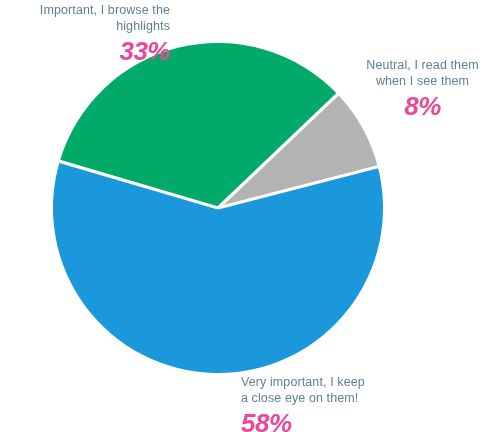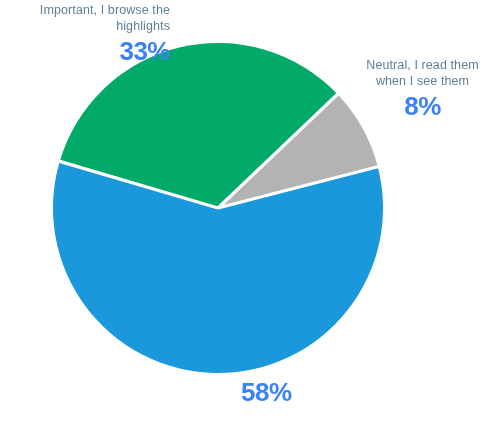--- a/index.html
+++ b/index.html
@@ -29,23 +29,24 @@
   }
   .callout .desc {
     font-size: 12.5px;
     color: #5f7f98;
     letter-spacing: 0.1px;
     white-space: pre-line;
   }
   .callout .pct {
     font-size: 26px;
     font-weight: bold;
-    color: #3b82f6;
+    color: #ec4899;
     letter-spacing: -0.5px;
     margin-top: 1px;
+    font-style: italic;
   }
 
   
   #label-highlights {
     left: 10px;
     top: 3px;
     width: 160px;
     text-align: right;
   }
   
@@ -89,16 +90,18 @@
     <div class="pct">33%</div>
   </div>
 
   <div class="callout" id="label-neutral">
     <div class="desc">Neutral, I read them
 when I see them</div>
     <div class="pct">8%</div>
   </div>
 
   <div class="callout" id="label-very-important">
+    <div class="desc">Very important, I keep
+a close eye on them!</div>
     <div class="pct">58%</div>
   </div>
 
 </div>
 
 </body></html>

